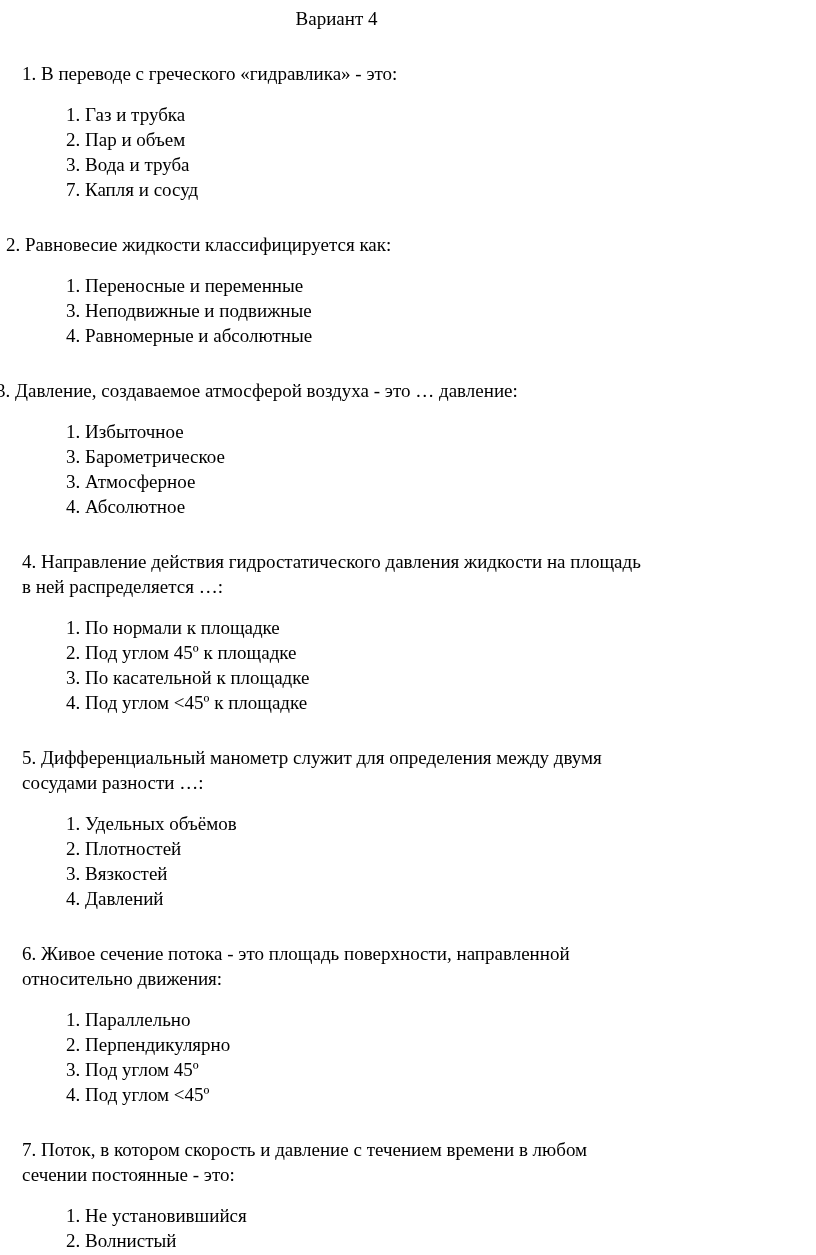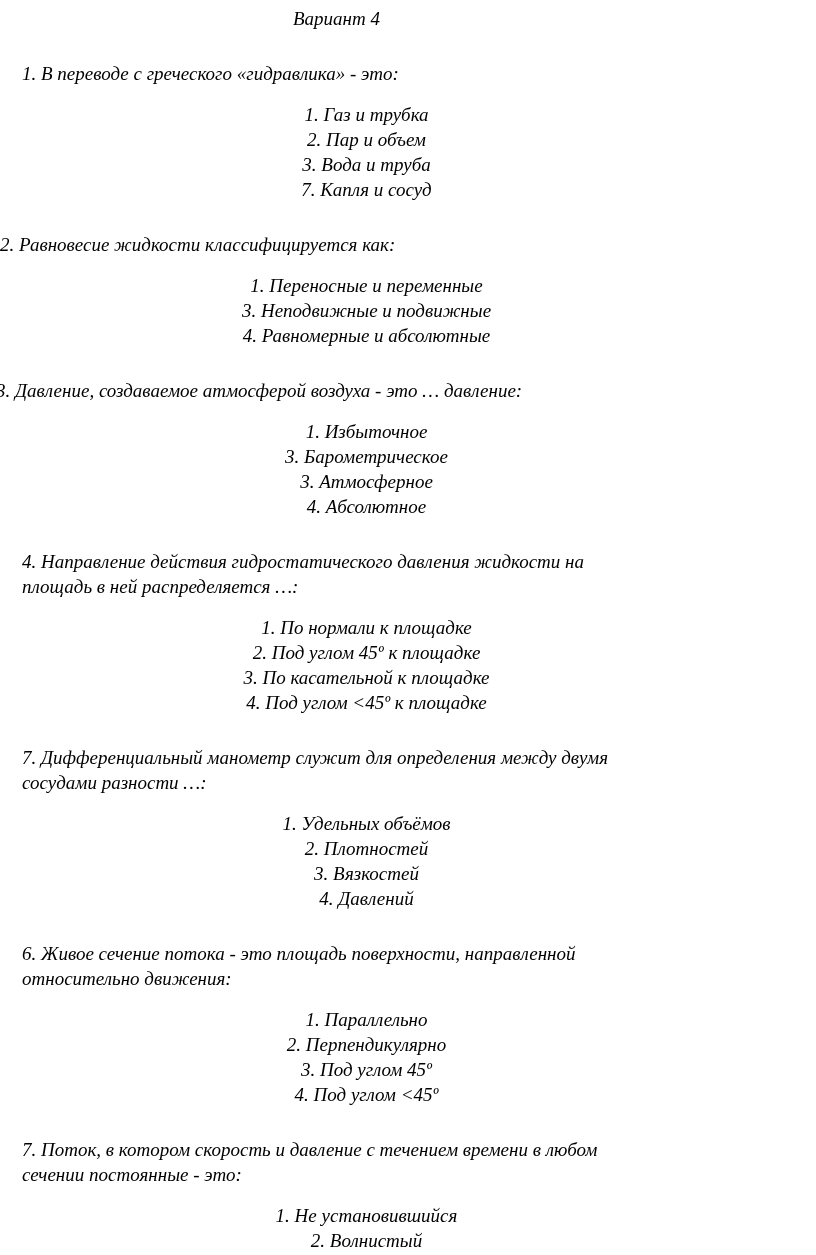--- a/index.html
+++ b/index.html
@@ -14,45 +14,43 @@
     color: #000000;
     font-family: "Liberation Serif", "DejaVu Serif", serif;
     font-size: 19px;
     line-height: 25px;
   }
   .page {
     box-sizing: border-box;
     width: 681px;
     height: 1255px;
     padding: 6px 14px 0 6px;
-    font-style: italic;
   }
   .title {
     text-align: center;
     font-size: 19px;
     font-weight: normal;
     margin: 0;
   }
   .question {
     margin-top: 30px;
   }
   .q-text {
     margin: 16px;
     white-space: pre-wrap;
   }
   
-  .hang-sm { margin-left: -6px; }
+  .hang-sm { margin-left: -6px; padding-left: 6px; }
   .hang-md { margin-left: -10px; }
   .options {
     margin: 0;
     padding-left: 60px;
   }
   .option {
     margin: 0;
-    text-align: center;
   }
 </style>
 </head>
 <body>
 
 <div class="page">
 
   <p class="title">Вариант 4</p>
 
   <section class="question">
@@ -88,21 +86,21 @@
     <p class="q-text">4. Направление действия гидростатического давления жидкости на площадь в ней распределяется …:</p>
     <div class="options">
       <div class="option">1. По нормали к площадке</div>
       <div class="option">2. Под углом 45º к площадке</div>
       <div class="option">3. По касательной к площадке</div>
       <div class="option">4. Под углом &lt;45º к площадке</div>
     </div>
   </section>
 
   <section class="question">
-    <p class="q-text">7. Дифференциальный манометр служит для определения между двумя сосудами разности …:</p>
+    <p class="q-text">5. Дифференциальный манометр служит для определения между двумя сосудами разности …:</p>
     <div class="options">
       <div class="option">1. Удельных объёмов</div>
       <div class="option">2. Плотностей</div>
       <div class="option">3. Вязкостей</div>
       <div class="option">4. Давлений</div>
     </div>
   </section>
 
   <section class="question">
     <p class="q-text">6. Живое сечение потока - это площадь поверхности, направленной относительно движения:</p>

